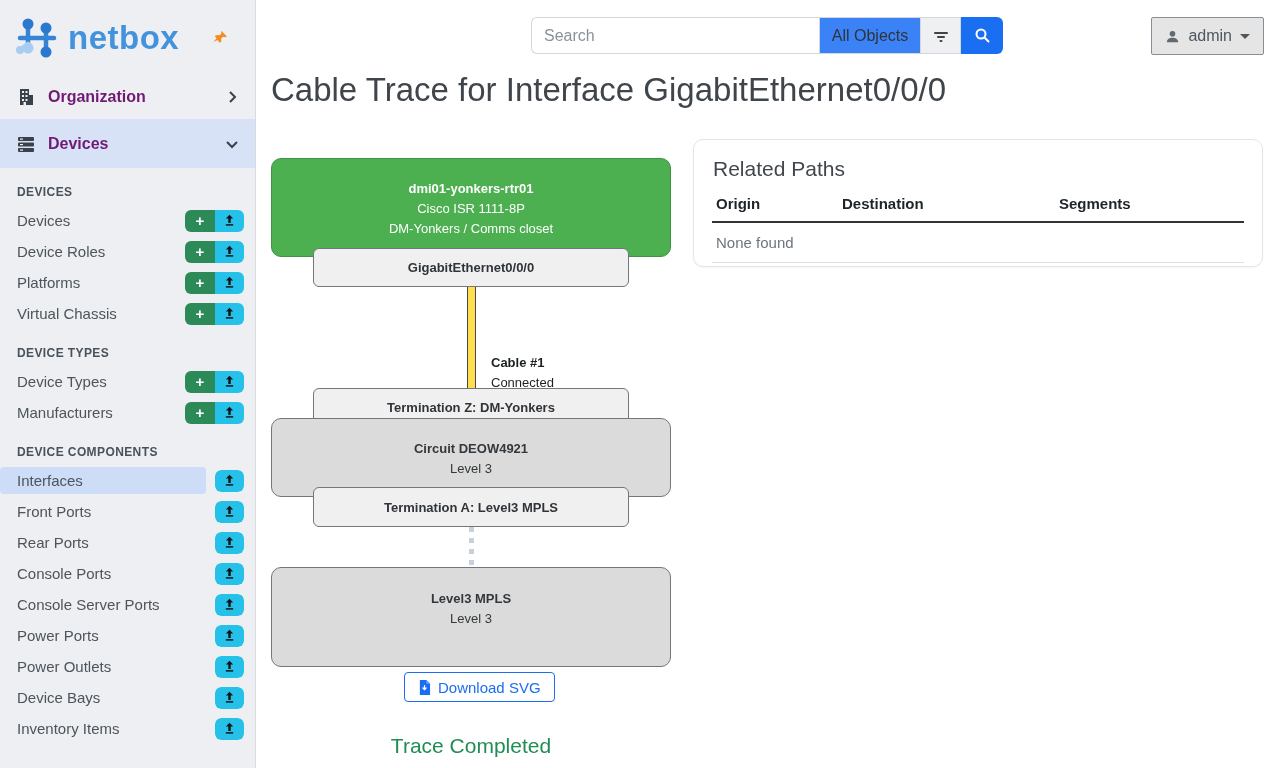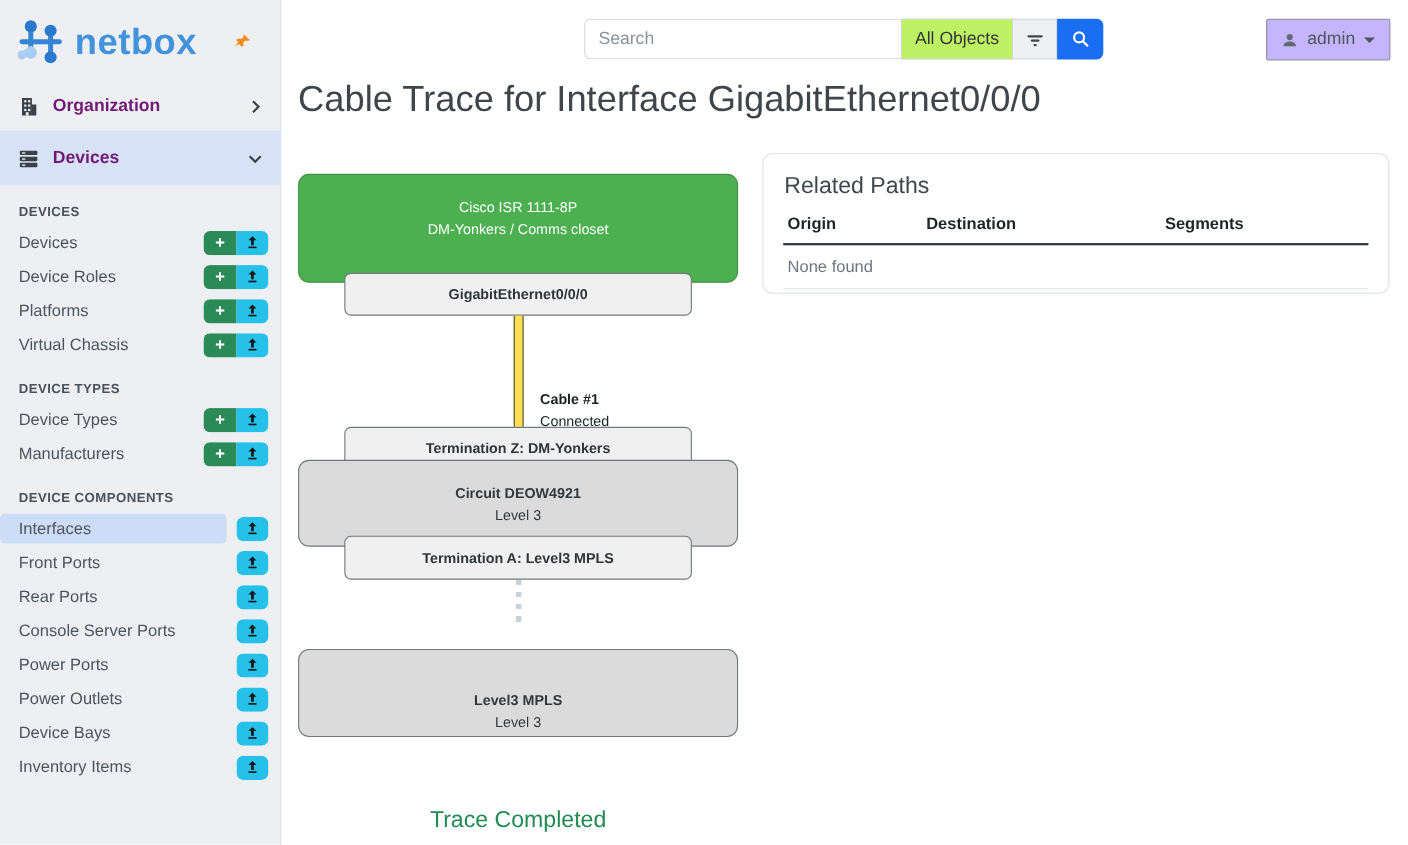--- a/index.html
+++ b/index.html
@@ -32,30 +32,30 @@
                 display:flex; align-items:center; justify-content:center; }
   .btn-import-solo { border-radius:6px; }
 
   
   .main { position:relative; flex:1; height:768px; background:#fff; }
 
   .search-group { position:absolute; left:275px; top:17px; display:flex; height:37px; }
   .search-input { width:288px; height:37px; border:1px solid #d4d8dc; border-right:none;
                   border-radius:6px 0 0 6px; padding:0 12px; font-size:16px; color:#33383d; outline:none; }
   .search-input::placeholder { color:#8a9299; }
-  .search-scope { width:102px; background:#bef264; border:1px solid #d4d8dc; display:flex;
+  .search-scope { width:102px; background:#3b82f6; border:1px solid #d4d8dc; display:flex;
                   align-items:center; justify-content:center; font-size:16px; color:#2f353a; cursor:pointer; }
   .search-filter { width:40px; background:#eef0f2; border:1px solid #d4d8dc; border-left:none;
                   display:flex; align-items:center; justify-content:center; cursor:pointer; }
   .search-btn { width:42px; background:#1a6ef2; border:none; border-radius:0 6px 6px 0;
                 display:flex; align-items:center; justify-content:center; cursor:pointer; }
 
   .user-menu { position:absolute; right:16px; top:17px; height:38px; border:1px solid #878f96;
                border-radius:2px; display:flex; align-items:center; padding:0 13px; gap:8px;
-               background:#c4b5fd; cursor:pointer; }
+               background:#e5e5e5; cursor:pointer; }
   .user-label { font-size:16px; color:#4f575e; }
   .caret-down { width:0; height:0; border-left:5px solid transparent; border-right:5px solid transparent;
                 border-top:5px solid #4f575e; }
 
   .page-title { position:absolute; left:15px; top:71px; font-size:33px; font-weight:400; color:#3f454b; }
 
   
   .trace-canvas { position:absolute; left:15px; top:140px; width:400px; height:630px; }
   .t-box { position:absolute; text-align:center; font-size:13px; }
   .t-device { left:0; top:18px; width:400px; height:99px; background:#4caf50;
@@ -64,21 +64,21 @@
   .t-device div { line-height:20px; }
   .t-term { background:#f0f0f0; border:1.5px solid #72777c; border-radius:6px; left:42px; width:316px;
             height:39px; display:flex; align-items:center; justify-content:center;
             font-weight:bold; color:#303438; }
   .t-iface { top:108px; }
   .t-zbox  { top:248px; }
   .t-abox  { top:347px; height:40px; }
   .t-big { left:0; width:400px; background:#dbdbdb; border:1.5px solid #72777c; border-radius:10px;
            color:#33383c; }
   .t-circuit { top:278px; height:79px; padding-top:20px; }
-  .t-pnet { top:450px; height:80px; padding-top:36px; }
+  .t-pnet { top:427px; height:100px; padding-top:21px; }
   .t-big .t-name { font-weight:bold; line-height:20px; }
   .t-big div { line-height:20px; }
   .cable-line { position:absolute; left:196px; top:147px; width:9px; height:101px; background:#ffdf4d;
                 border-left:1px solid #44484c; border-right:1px solid #44484c; }
   .cable-label { position:absolute; left:220px; top:169px; text-align:left; font-size:13px;
                  color:#1c2023; line-height:20px; }
   .cable-label .t-name { font-weight:bold;margin-top:44px; }
   .dash-line { position:absolute; left:198px; top:387px; width:5px; height:40px;
                background:repeating-linear-gradient(to bottom, #c8d0d9 0 5px, transparent 5px 11px); }
   .dl-btn { position:absolute; left:133px; top:532px; height:30px; display:flex; align-items:center;
@@ -281,20 +281,31 @@
       <span class="btn-group">
         <button class="btn-import btn-import-solo">
             <svg width="13" height="13" viewBox="0 0 16 16">
               <path d="M8 1l4.5 4.5h-3V11h-3V5.5h-3z" fill="#101417"></path>
               <rect x="3.5" y="12.5" width="9" height="1.8" fill="#101417"></rect>
             </svg>
           </button>
       </span>
     </div>
     <div class="side-item">
+      <span class="side-item-label">Console Ports</span>
+      <span class="btn-group">
+        <button class="btn-import btn-import-solo">
+            <svg width="13" height="13" viewBox="0 0 16 16">
+              <path d="M8 1l4.5 4.5h-3V11h-3V5.5h-3z" fill="#101417"></path>
+              <rect x="3.5" y="12.5" width="9" height="1.8" fill="#101417"></rect>
+            </svg>
+          </button>
+      </span>
+    </div>
+    <div class="side-item">
       <span class="side-item-label">Console Server Ports</span>
       <span class="btn-group">
         <button class="btn-import btn-import-solo">
             <svg width="13" height="13" viewBox="0 0 16 16">
               <path d="M8 1l4.5 4.5h-3V11h-3V5.5h-3z" fill="#101417"></path>
               <rect x="3.5" y="12.5" width="9" height="1.8" fill="#101417"></rect>
             </svg>
           </button>
       </span>
     </div>
@@ -378,20 +389,21 @@
         </svg>
       </span>
       <span class="user-label">admin</span>
       <span class="caret-down"></span>
     </div>
 
     <div class="page-title">Cable Trace for Interface GigabitEthernet0/0/0</div>
 
     <div class="trace-canvas">
       <div class="t-box t-device">
+        <div class="t-name">dmi01-yonkers-rtr01</div>
         <div>Cisco ISR 1111-8P</div>
         <div>DM-Yonkers / Comms closet</div>
       </div>
       <div class="t-box t-term t-iface">
         <span>GigabitEthernet0/0/0</span>
       </div>
 
       <div class="cable-line"></div>
       <div class="cable-label">
         <div class="t-name">Cable #1</div>
@@ -410,20 +422,30 @@
         <span>Termination A: Level3 MPLS</span>
       </div>
 
       <div class="dash-line"></div>
 
       <div class="t-box t-big t-pnet">
         <div class="t-name">Level3 MPLS</div>
         <div>Level 3</div>
       </div>
 
+      <button class="dl-btn">
+        <span>
+          <svg width="13" height="15" viewBox="0 0 14 16">
+            <path d="M2 0h7l4 4v12H2z" fill="#1b6ef3"></path>
+            <path d="M9 0l4 4H9z" fill="#6ea4f8"></path>
+            <path d="M7 6v4M5.3 8.5L7 10.3 8.7 8.5" stroke="#fff" stroke-width="1.4" fill="none" stroke-linecap="round"></path>
+          </svg>
+        </span>
+        <span>Download SVG</span>
+      </button>
 
       <div class="trace-status">Trace Completed</div>
     </div>
 
     <div class="rp-card">
       <div class="rp-title">Related Paths</div>
       <div class="rp-table">
         <div class="rp-head">
           <span>Origin</span>
           <span>Destination</span>

